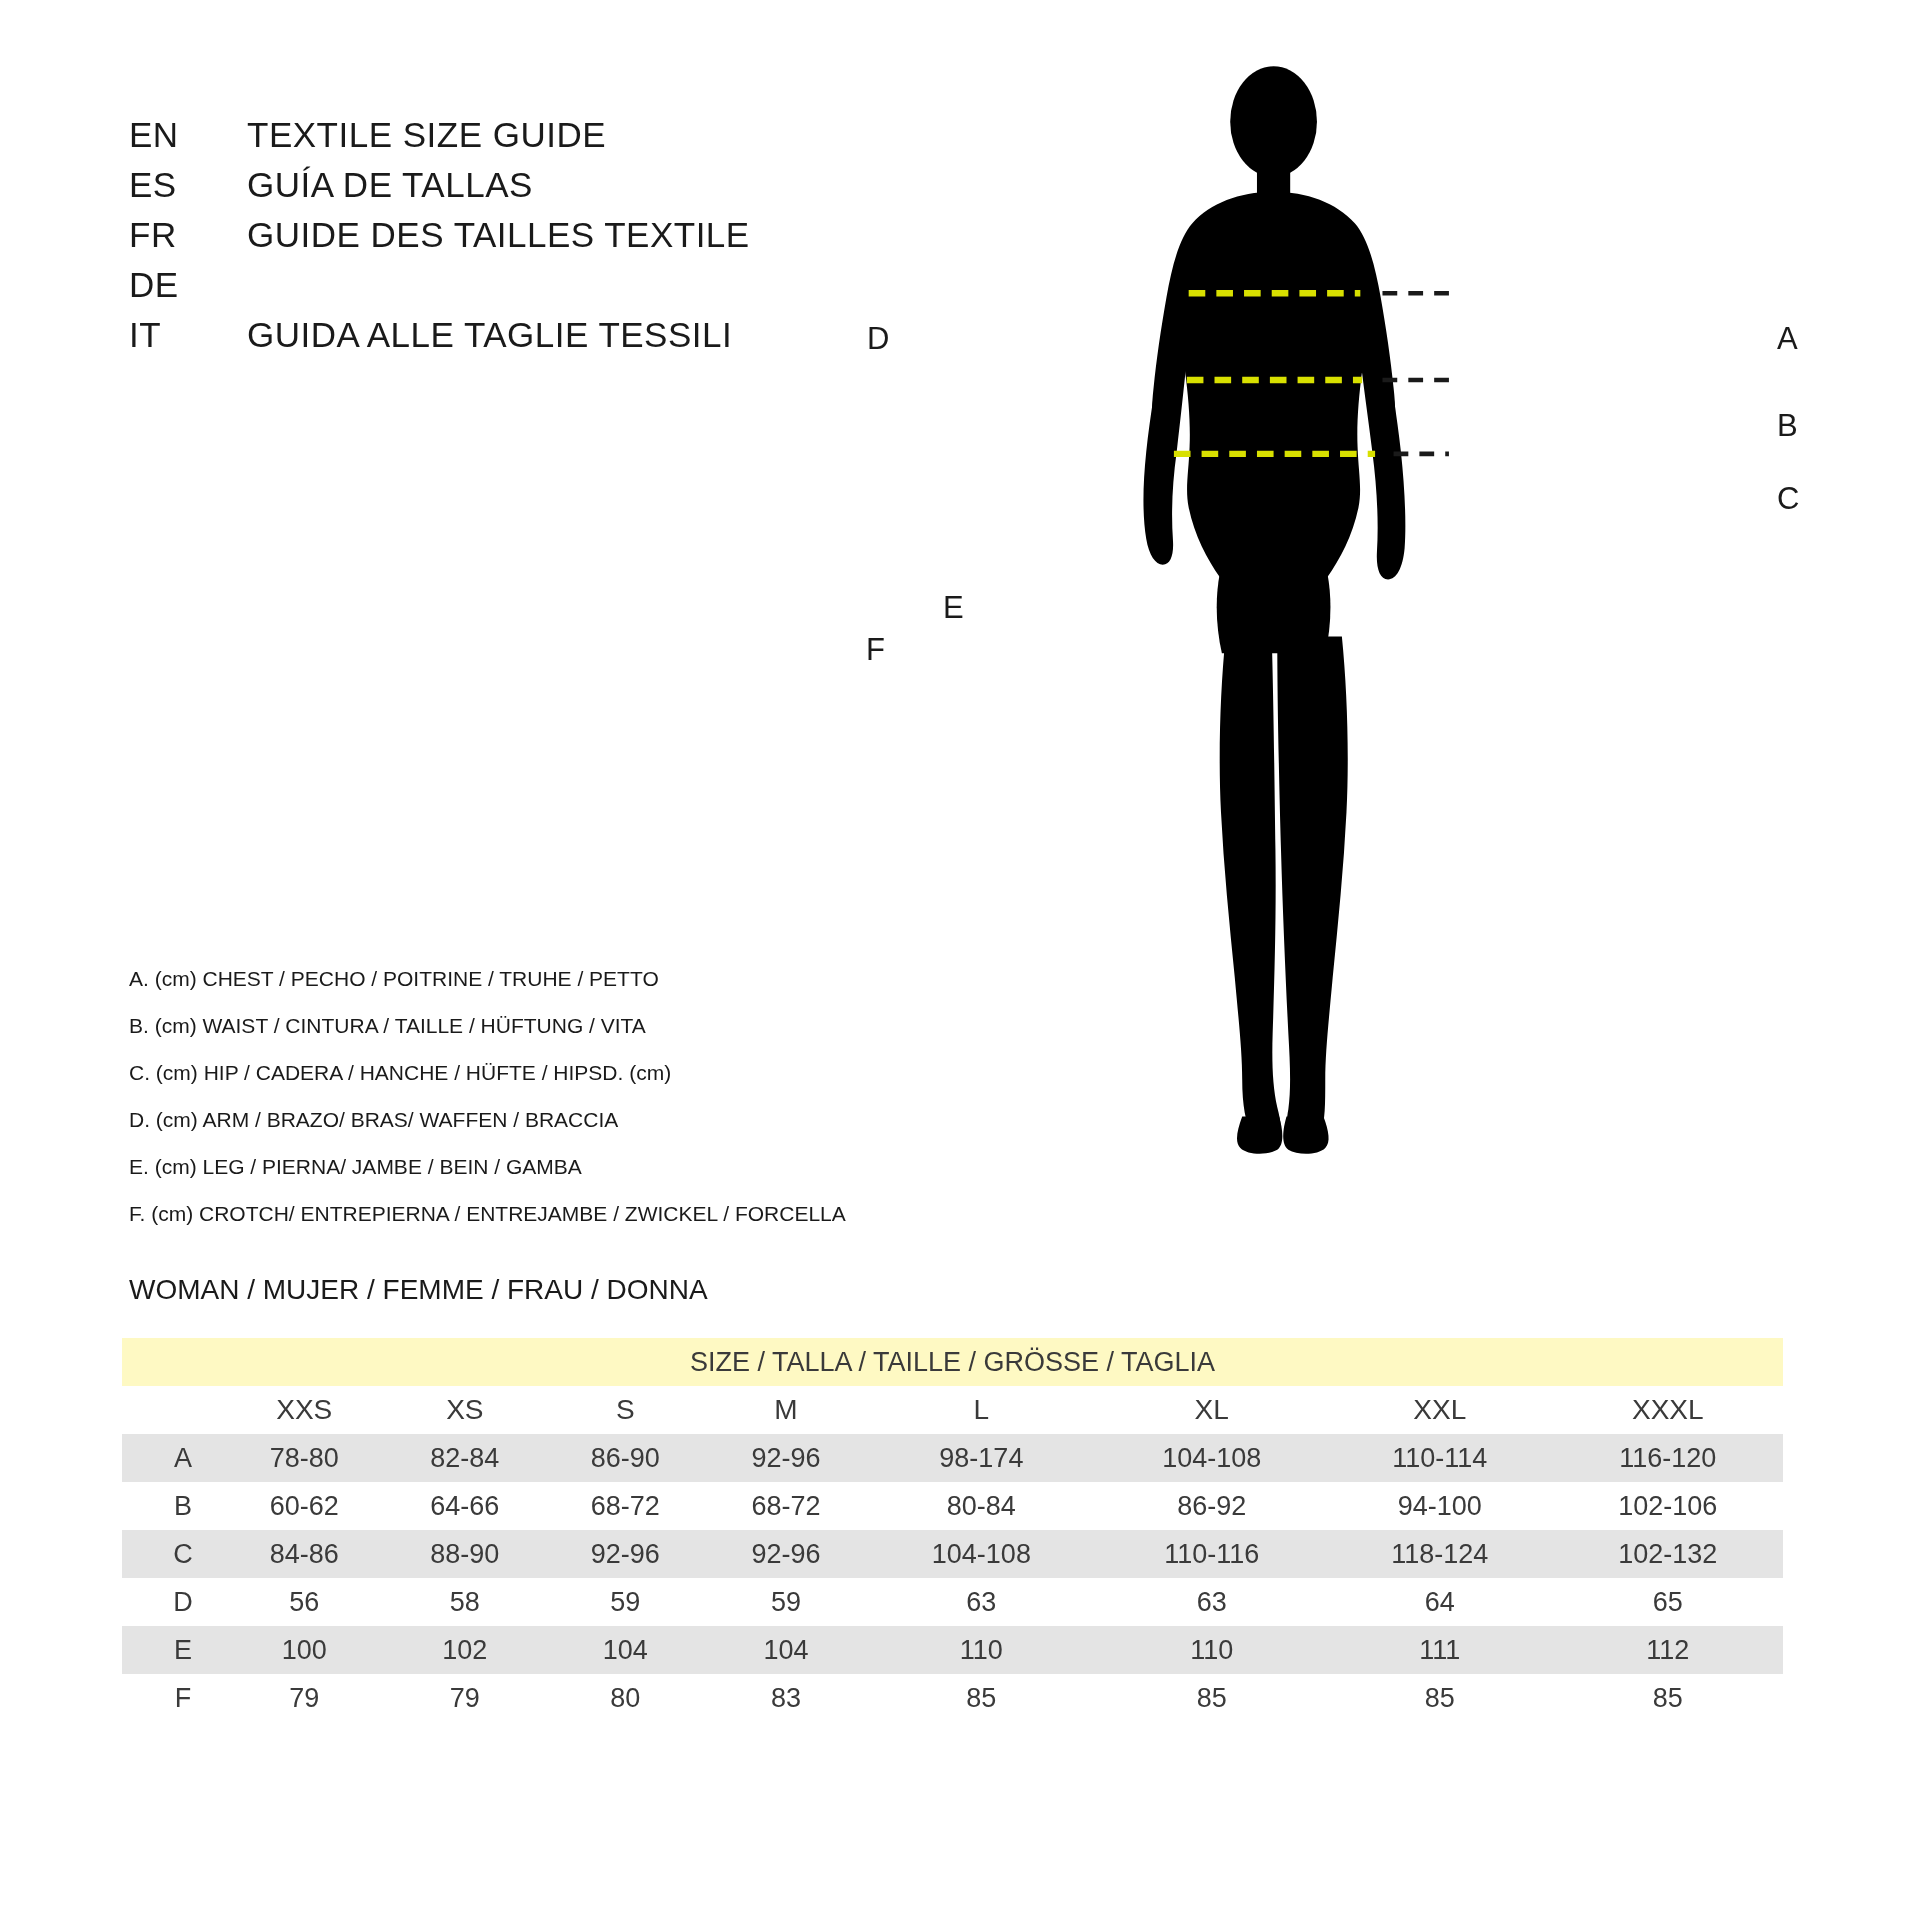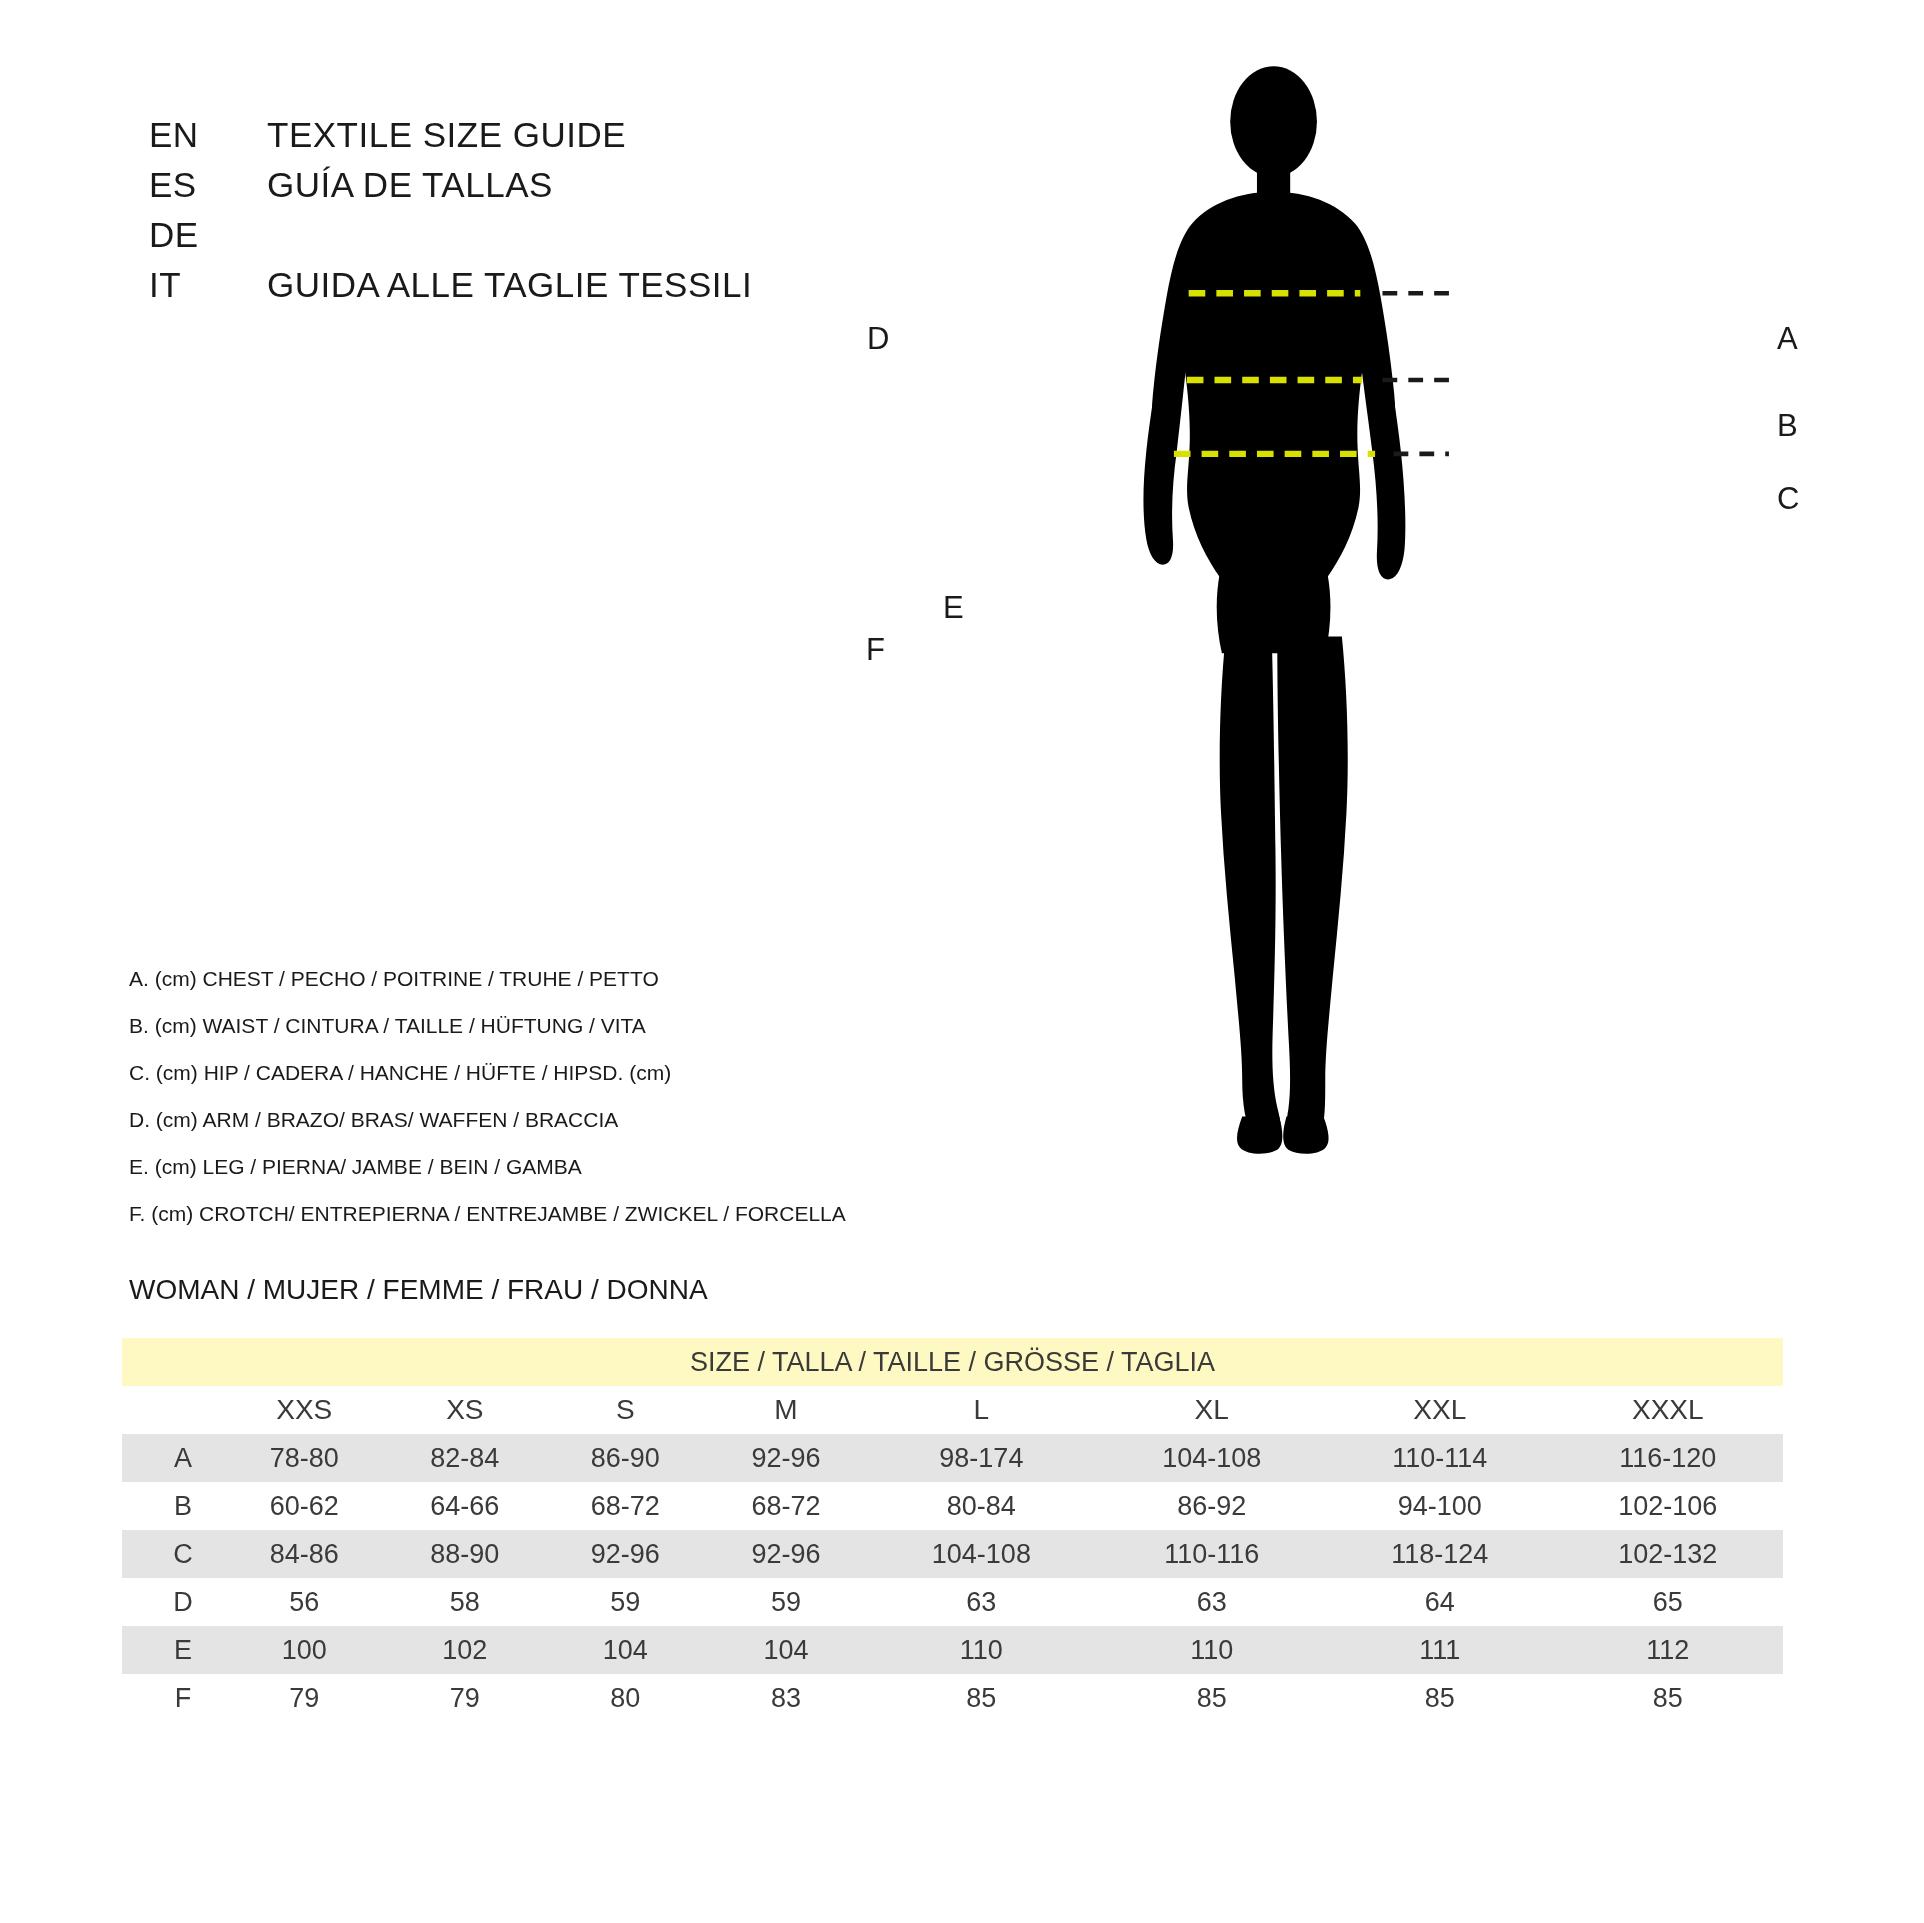--- a/index.html
+++ b/index.html
@@ -27,21 +27,20 @@
   .title-row {
     display: flex;
     align-items: baseline;
     height: 50px;
   }
   .title-lang {
     width: 118px;
     font-size: 35px;
     letter-spacing: 0.5px;
     color: #1a1a1a;
-    margin-left: 20px;
   }
   .title-text {
     font-size: 35px;
     letter-spacing: 0.5px;
     color: #1a1a1a;
     white-space: nowrap;
   }
 
   
   .legend {
@@ -130,20 +129,24 @@
 <div class="page">
 
   <div class="title-block">
     <div class="title-row">
       <div class="title-lang">EN</div>
       <div class="title-text">TEXTILE SIZE GUIDE</div>
     </div>
     <div class="title-row">
       <div class="title-lang">ES</div>
       <div class="title-text">GUÍA DE TALLAS</div>
+    </div>
+    <div class="title-row">
+      <div class="title-lang">FR</div>
+      <div class="title-text">GUIDE DES TAILLES TEXTILE</div>
     </div>
     <div class="title-row">
       <div class="title-lang">DE</div>
     </div>
     <div class="title-row">
       <div class="title-lang">IT</div>
       <div class="title-text">GUIDA ALLE TAGLIE TESSILI</div>
     </div>
   </div>
 

